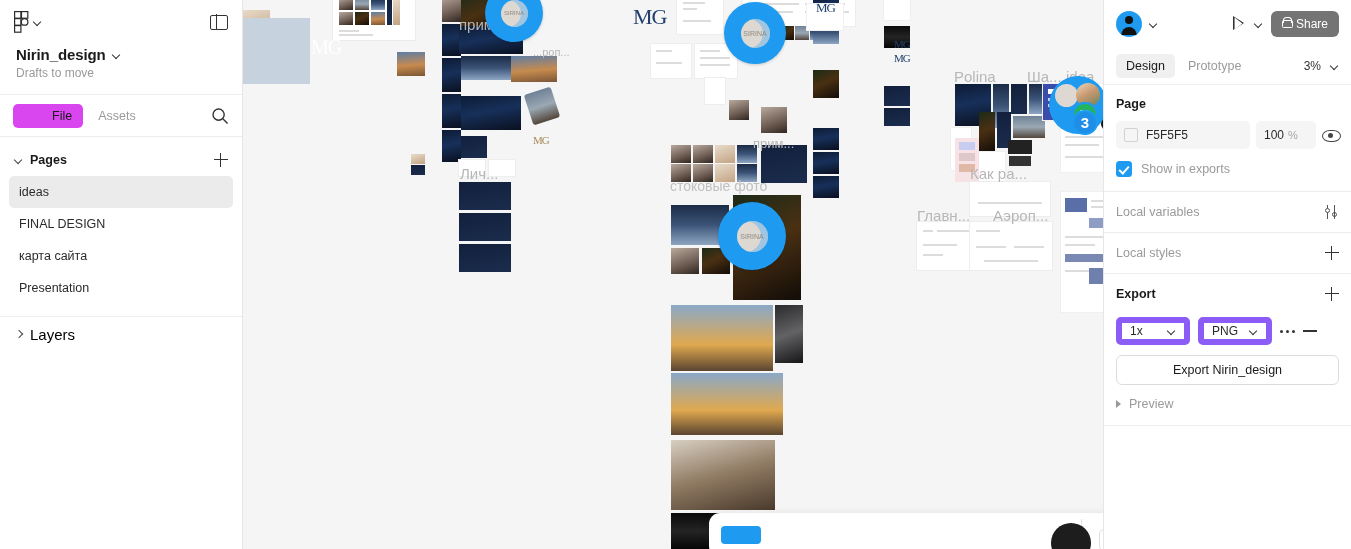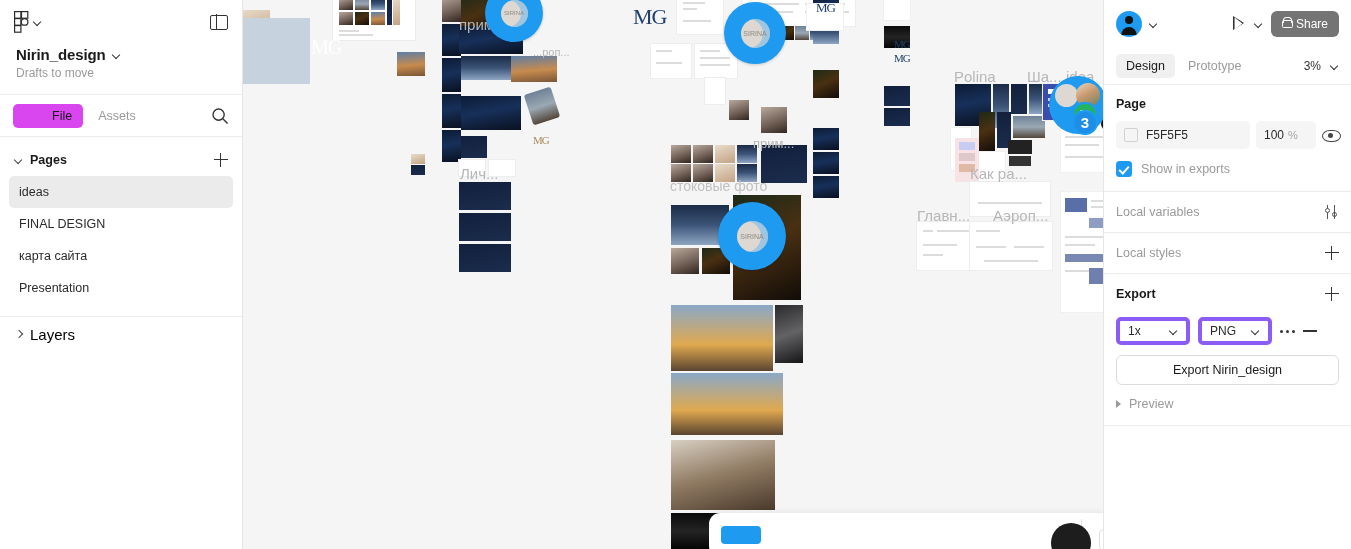--- a/index.html
+++ b/index.html
@@ -240,21 +240,21 @@
   .rp-row-label.dark { color:#1a1a1a; font-weight:bold; }
   .slider-ic { width:16px; height:14px; position:relative; cursor:pointer; }
   .slider-ic::before, .slider-ic::after { content:''; position:absolute; width:1.3px; height:14px; background:#555; }
   .slider-ic::before { left:4px; } .slider-ic::after { left:11px; }
   .slider-knob { position:absolute; width:5px; height:5px; border-radius:50%; border:1.3px solid #555; background:#fff; }
 
   .export-body { padding:12px 12px 14px; }
   .exp-row { display:flex; align-items:center; gap:8px; }
   .select {
     display:flex; align-items:center; justify-content:space-between;
-    height:28px; border:4px solid #8b5cf6; border-radius:5px;
+    height:28px; border:6px solid #8b5cf6; border-radius:5px;
     padding:0 8px; font-size:12px; color:#2a2a2a; cursor:pointer;
   }
   .select.s1 { width:74px; } .select.s2 { width:74px; }
   .dots { display:flex; gap:3px; cursor:pointer; }
   .dots i { width:3px; height:3px; border-radius:50%; background:#333; display:block; }
   .minus { width:14px; height:1.4px; background:#333; cursor:pointer; }
   .export-btn {
     margin-top:10px; height:30px; border:1px solid #dcdcdc; border-radius:6px;
     display:flex; align-items:center; justify-content:center;
     font-size:12.5px; color:#1a1a1a; cursor:pointer;

